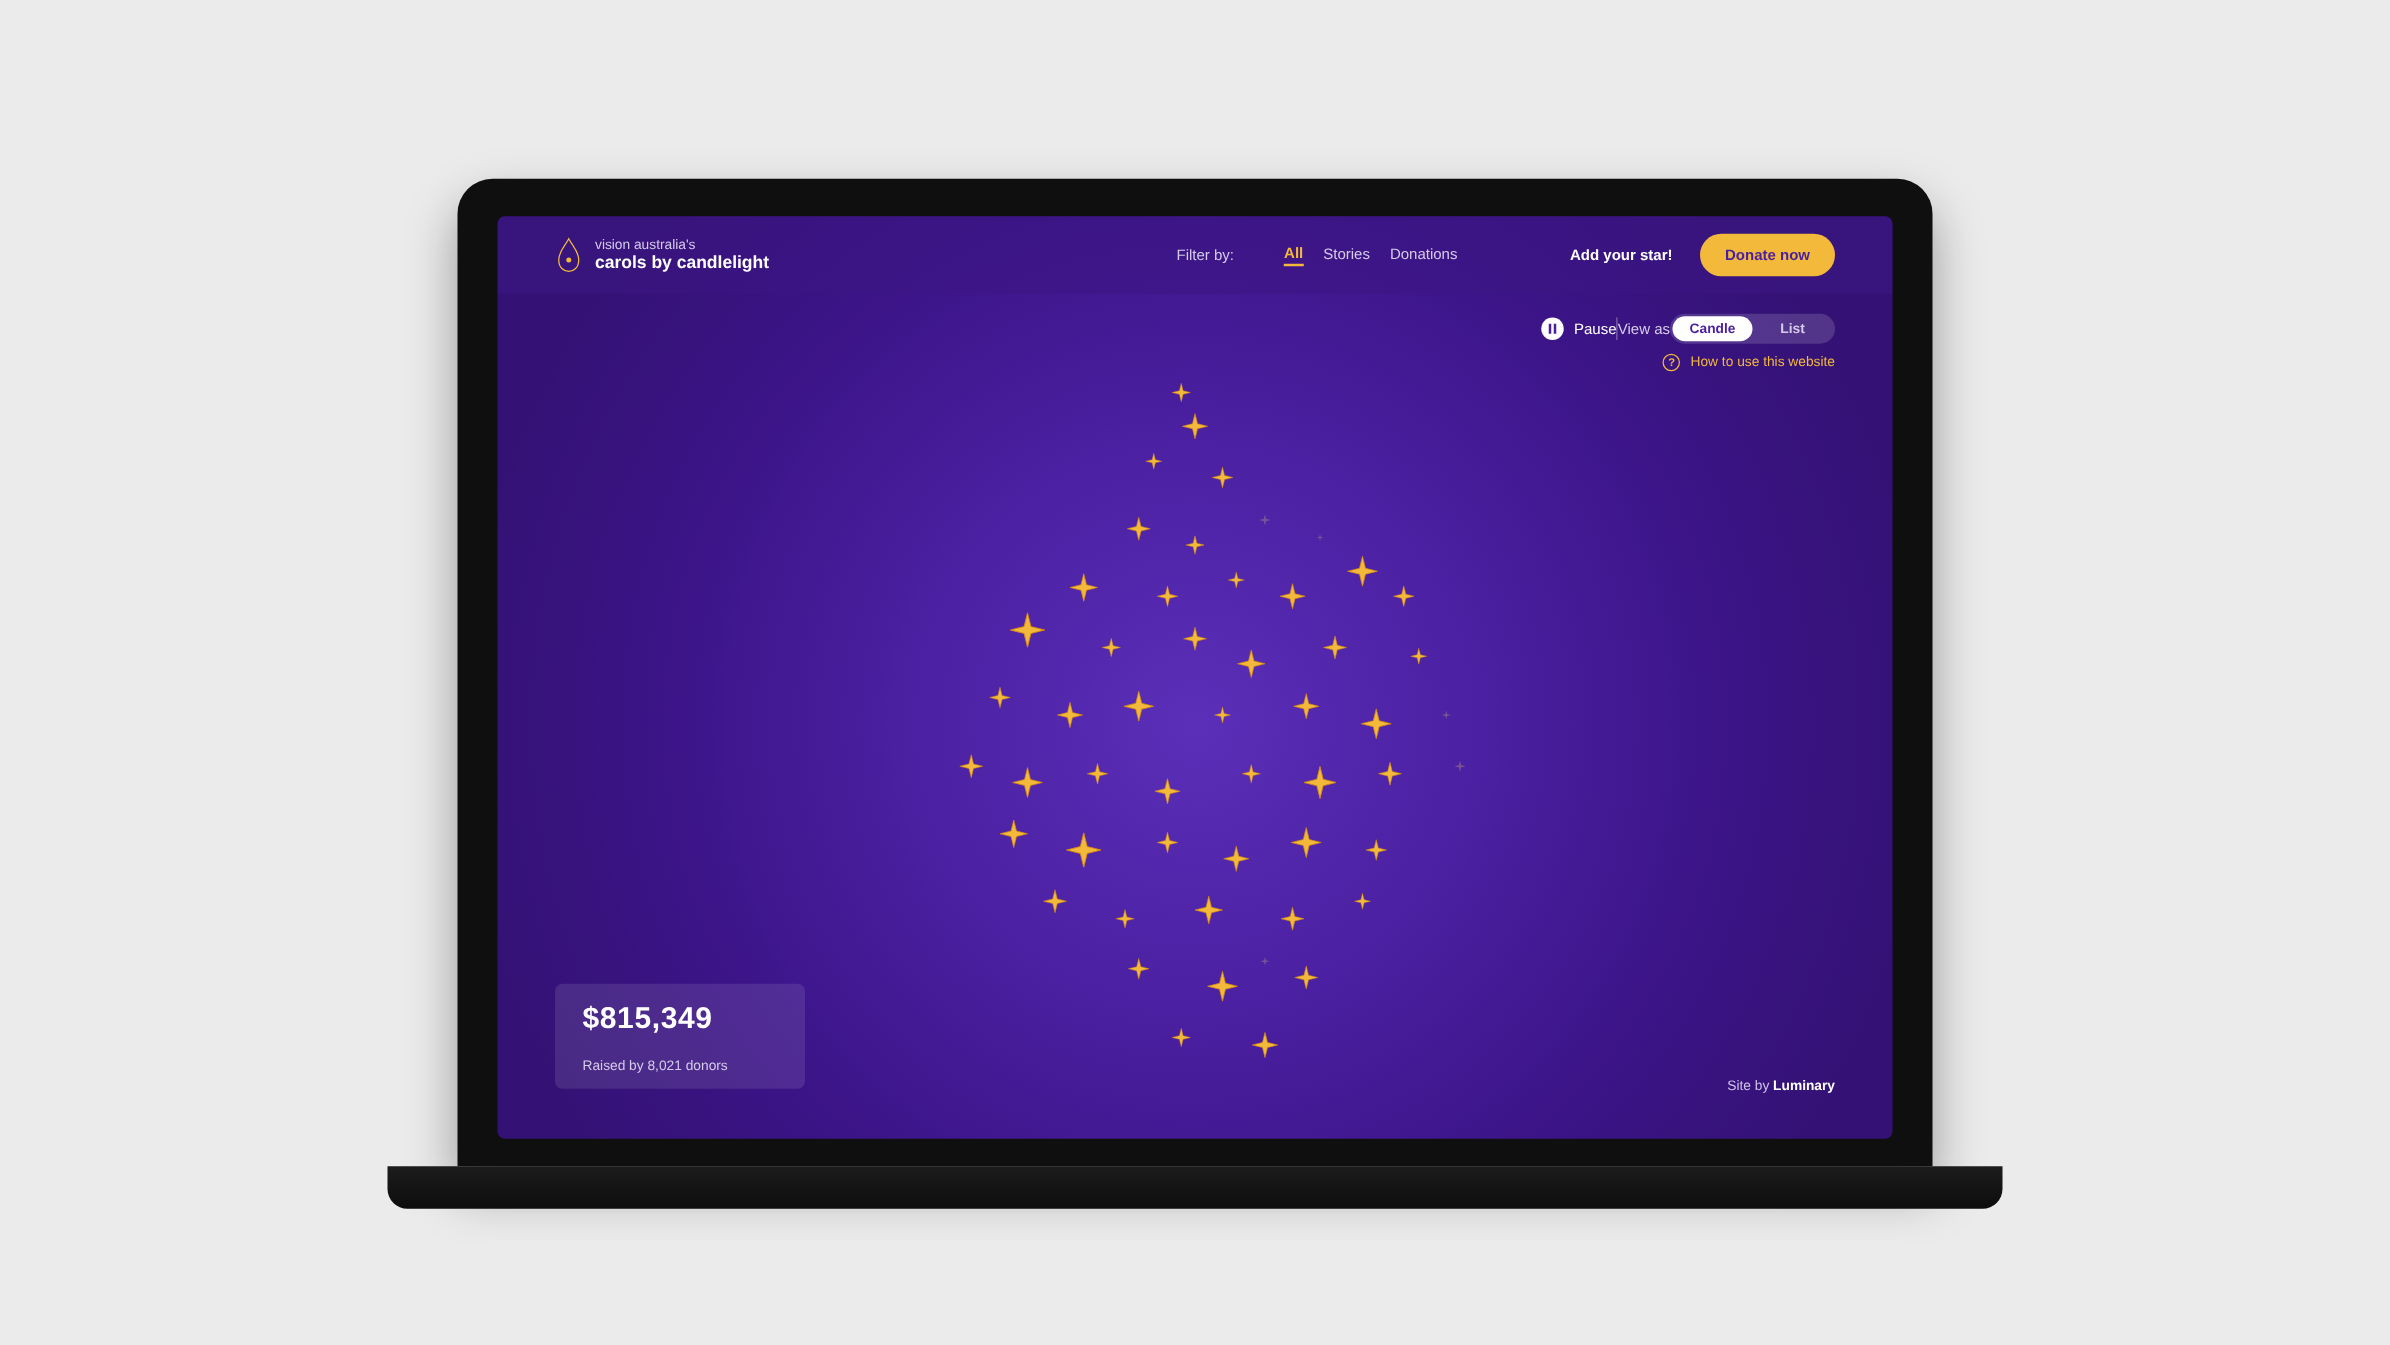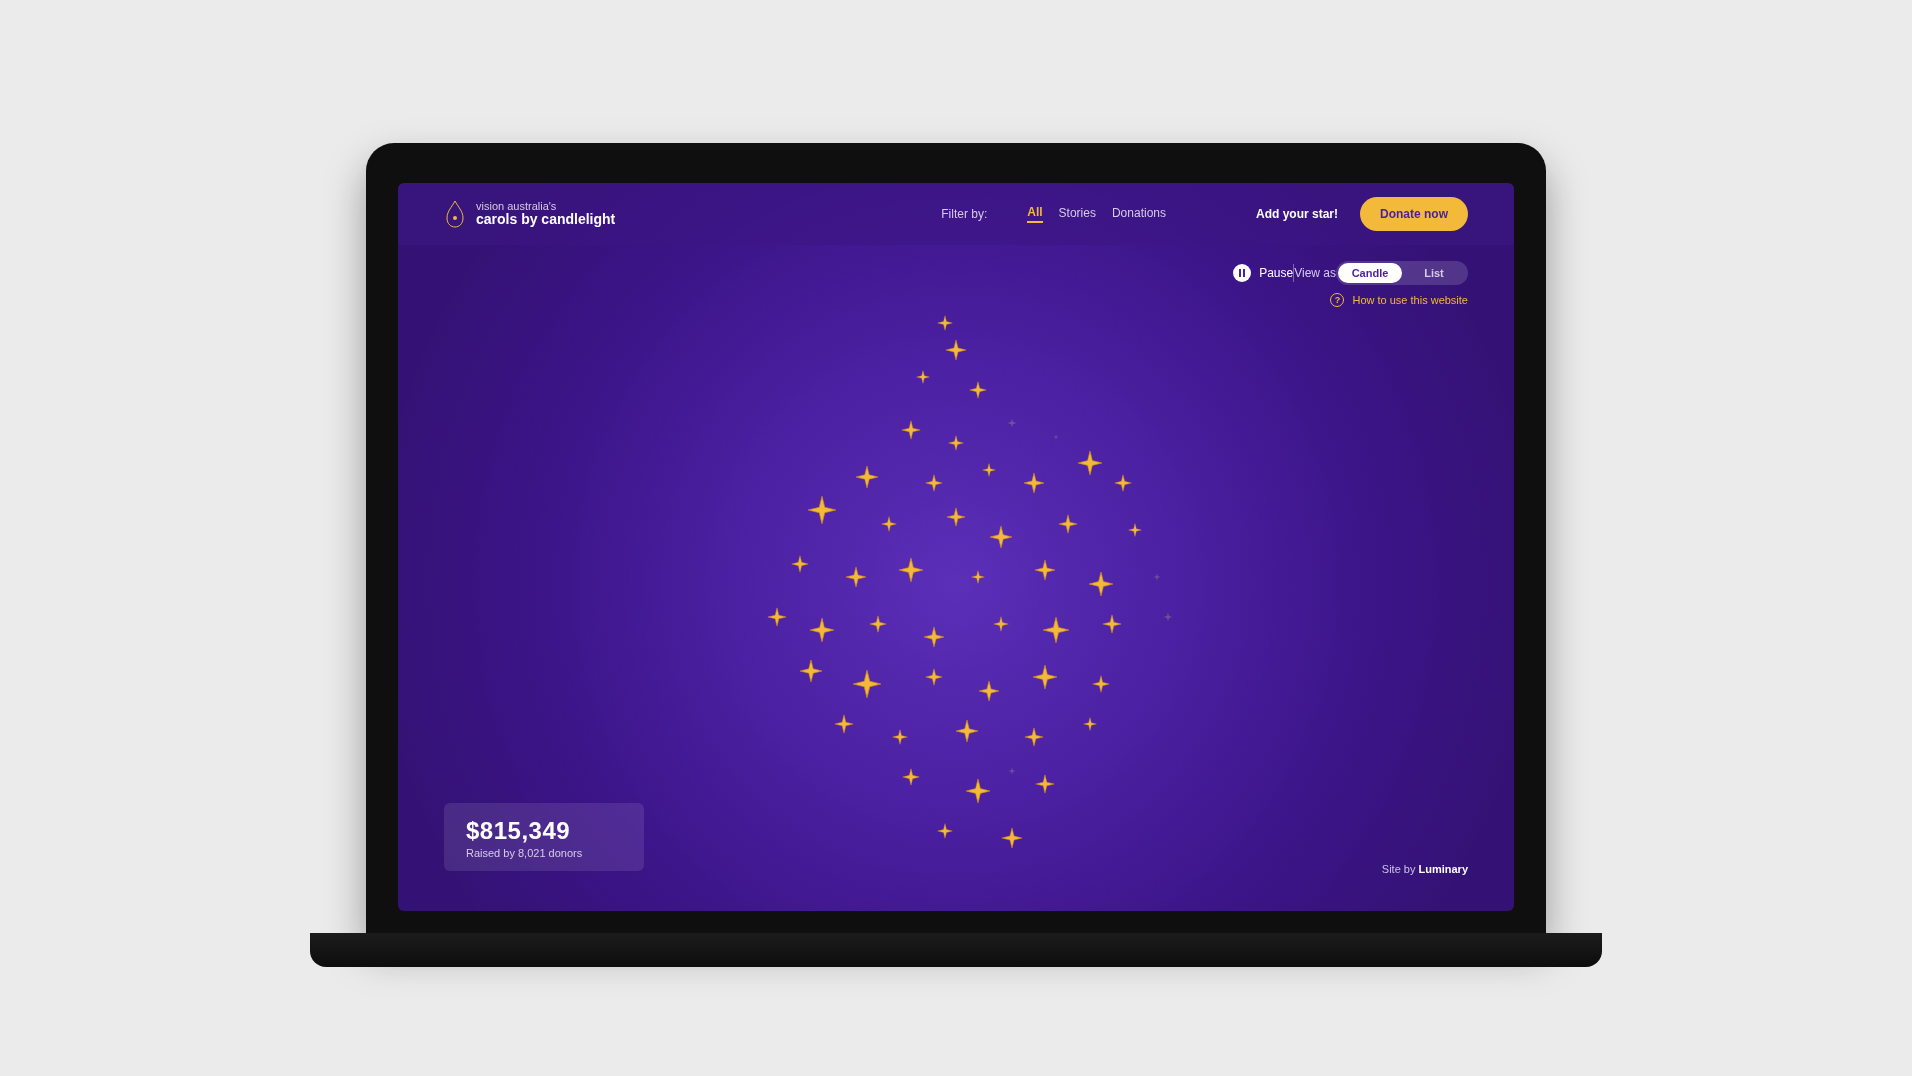--- a/index.html
+++ b/index.html
@@ -11,21 +11,21 @@
     overflow: hidden;
     display: flex;
     align-items: center;
     justify-content: center;
   }
   .laptop-frame {
     width: 1180px;
     height: 790px;
     background: #0f0f10;
     border-radius: 28px 28px 0 0;
-    padding: 40px 32px 22px 32px;
+    padding: 30px 32px 22px 32px;
     position: relative;
     box-shadow: 0 20px 40px rgba(0,0,0,.35);
   }
   .laptop-keyboard {
     position: absolute;
     left: -56px; right: -56px; bottom: -34px;
     height: 34px;
     background: linear-gradient(#1c1c1d,#0d0d0d);
     border-radius: 0 0 16px 16px;
   }
@@ -102,21 +102,21 @@
   }
   .hero-title { font-size:28px; font-weight:800; line-height:1.1; margin-bottom:16px; }
   .hero-sub { font-size:11.5px; line-height:1.55; color:#e4dcf2; max-width:210px; }
   .stats-card {
     position:absolute; left:46px; bottom:40px;
     background:rgba(255,255,255,.10);
     border-radius:6px; padding:14px 22px 12px 22px;
     min-width:200px;
   }
   .stats-amount { font-size:24px; font-weight:800; letter-spacing:.5px; }
-  .stats-sub { font-size:11px; color:#d6cbe9; margin-top:2px; }
+  .stats-sub { font-size:11px; color:#d6cbe9; margin-top:18px; }
   .site-by {
     position:absolute; right:46px; bottom:36px;
     font-size:11px; color:#cfc2e9;
   }
   .site-by b { color:#fff; font-weight:700; }
   .stars-layer {
     position:absolute; left:0; right:0; top:60px; bottom:0;
     pointer-events:none;
   }
   .star { position:absolute; transform:translate(-50%,-50%); }

